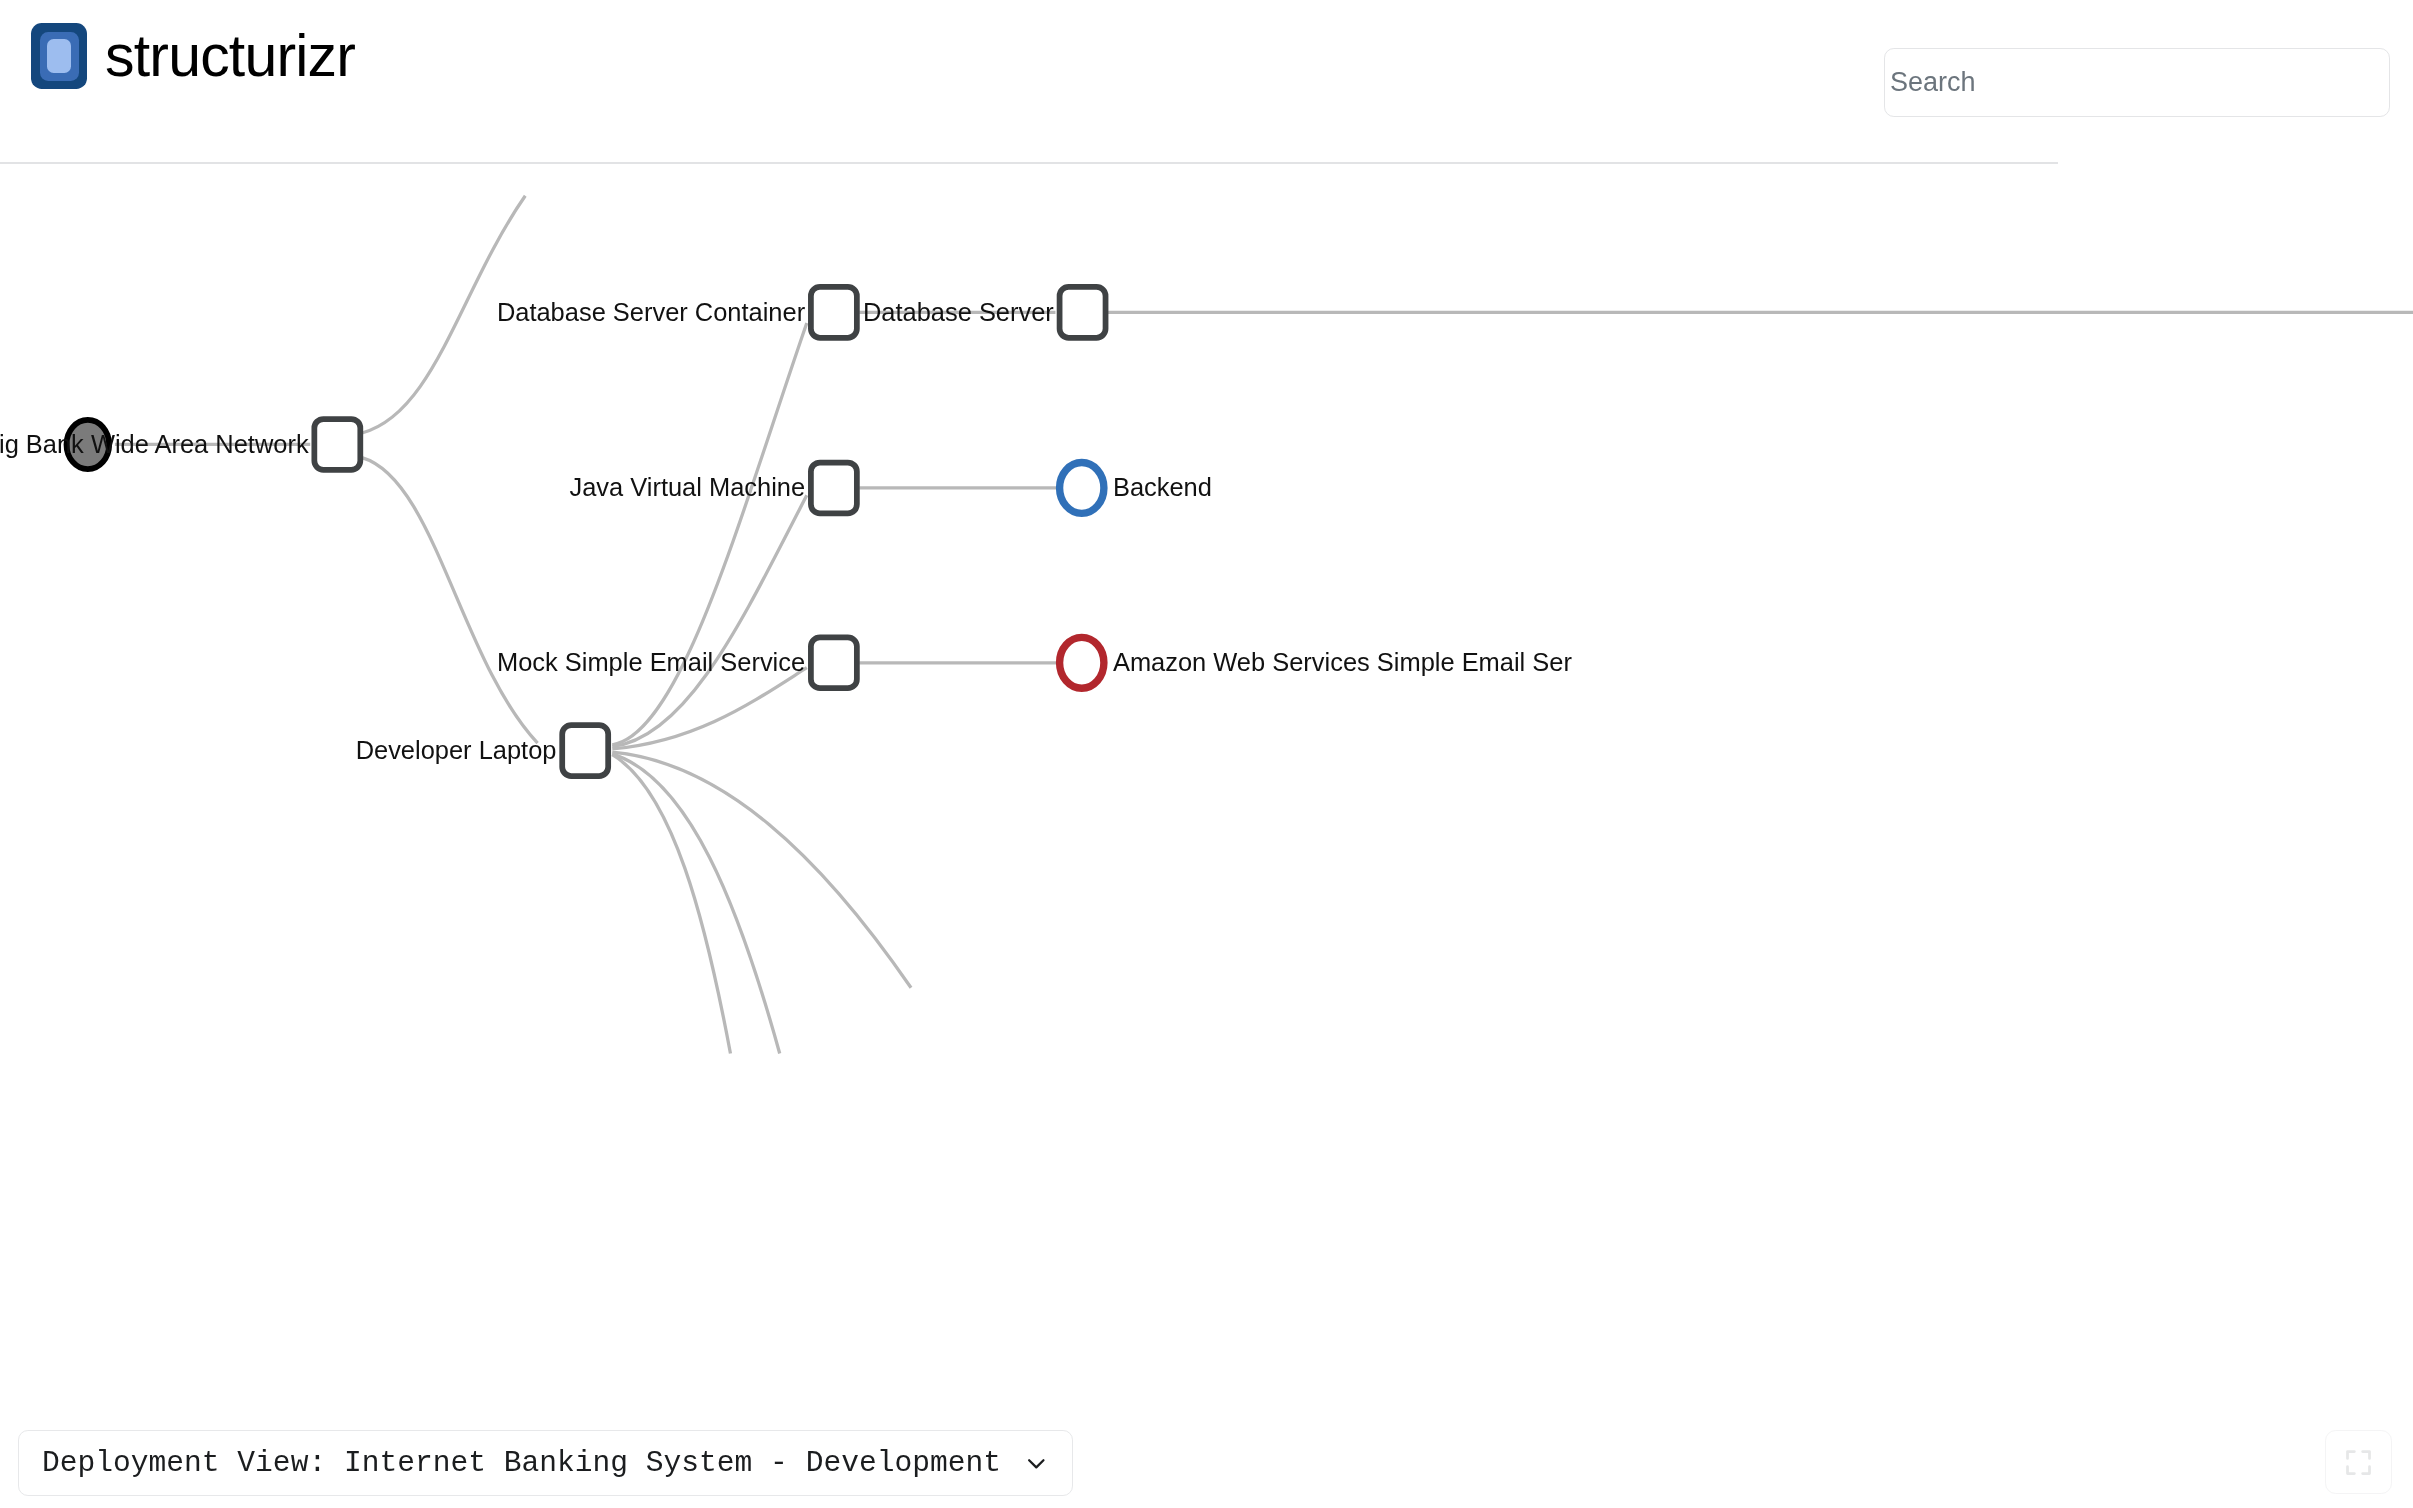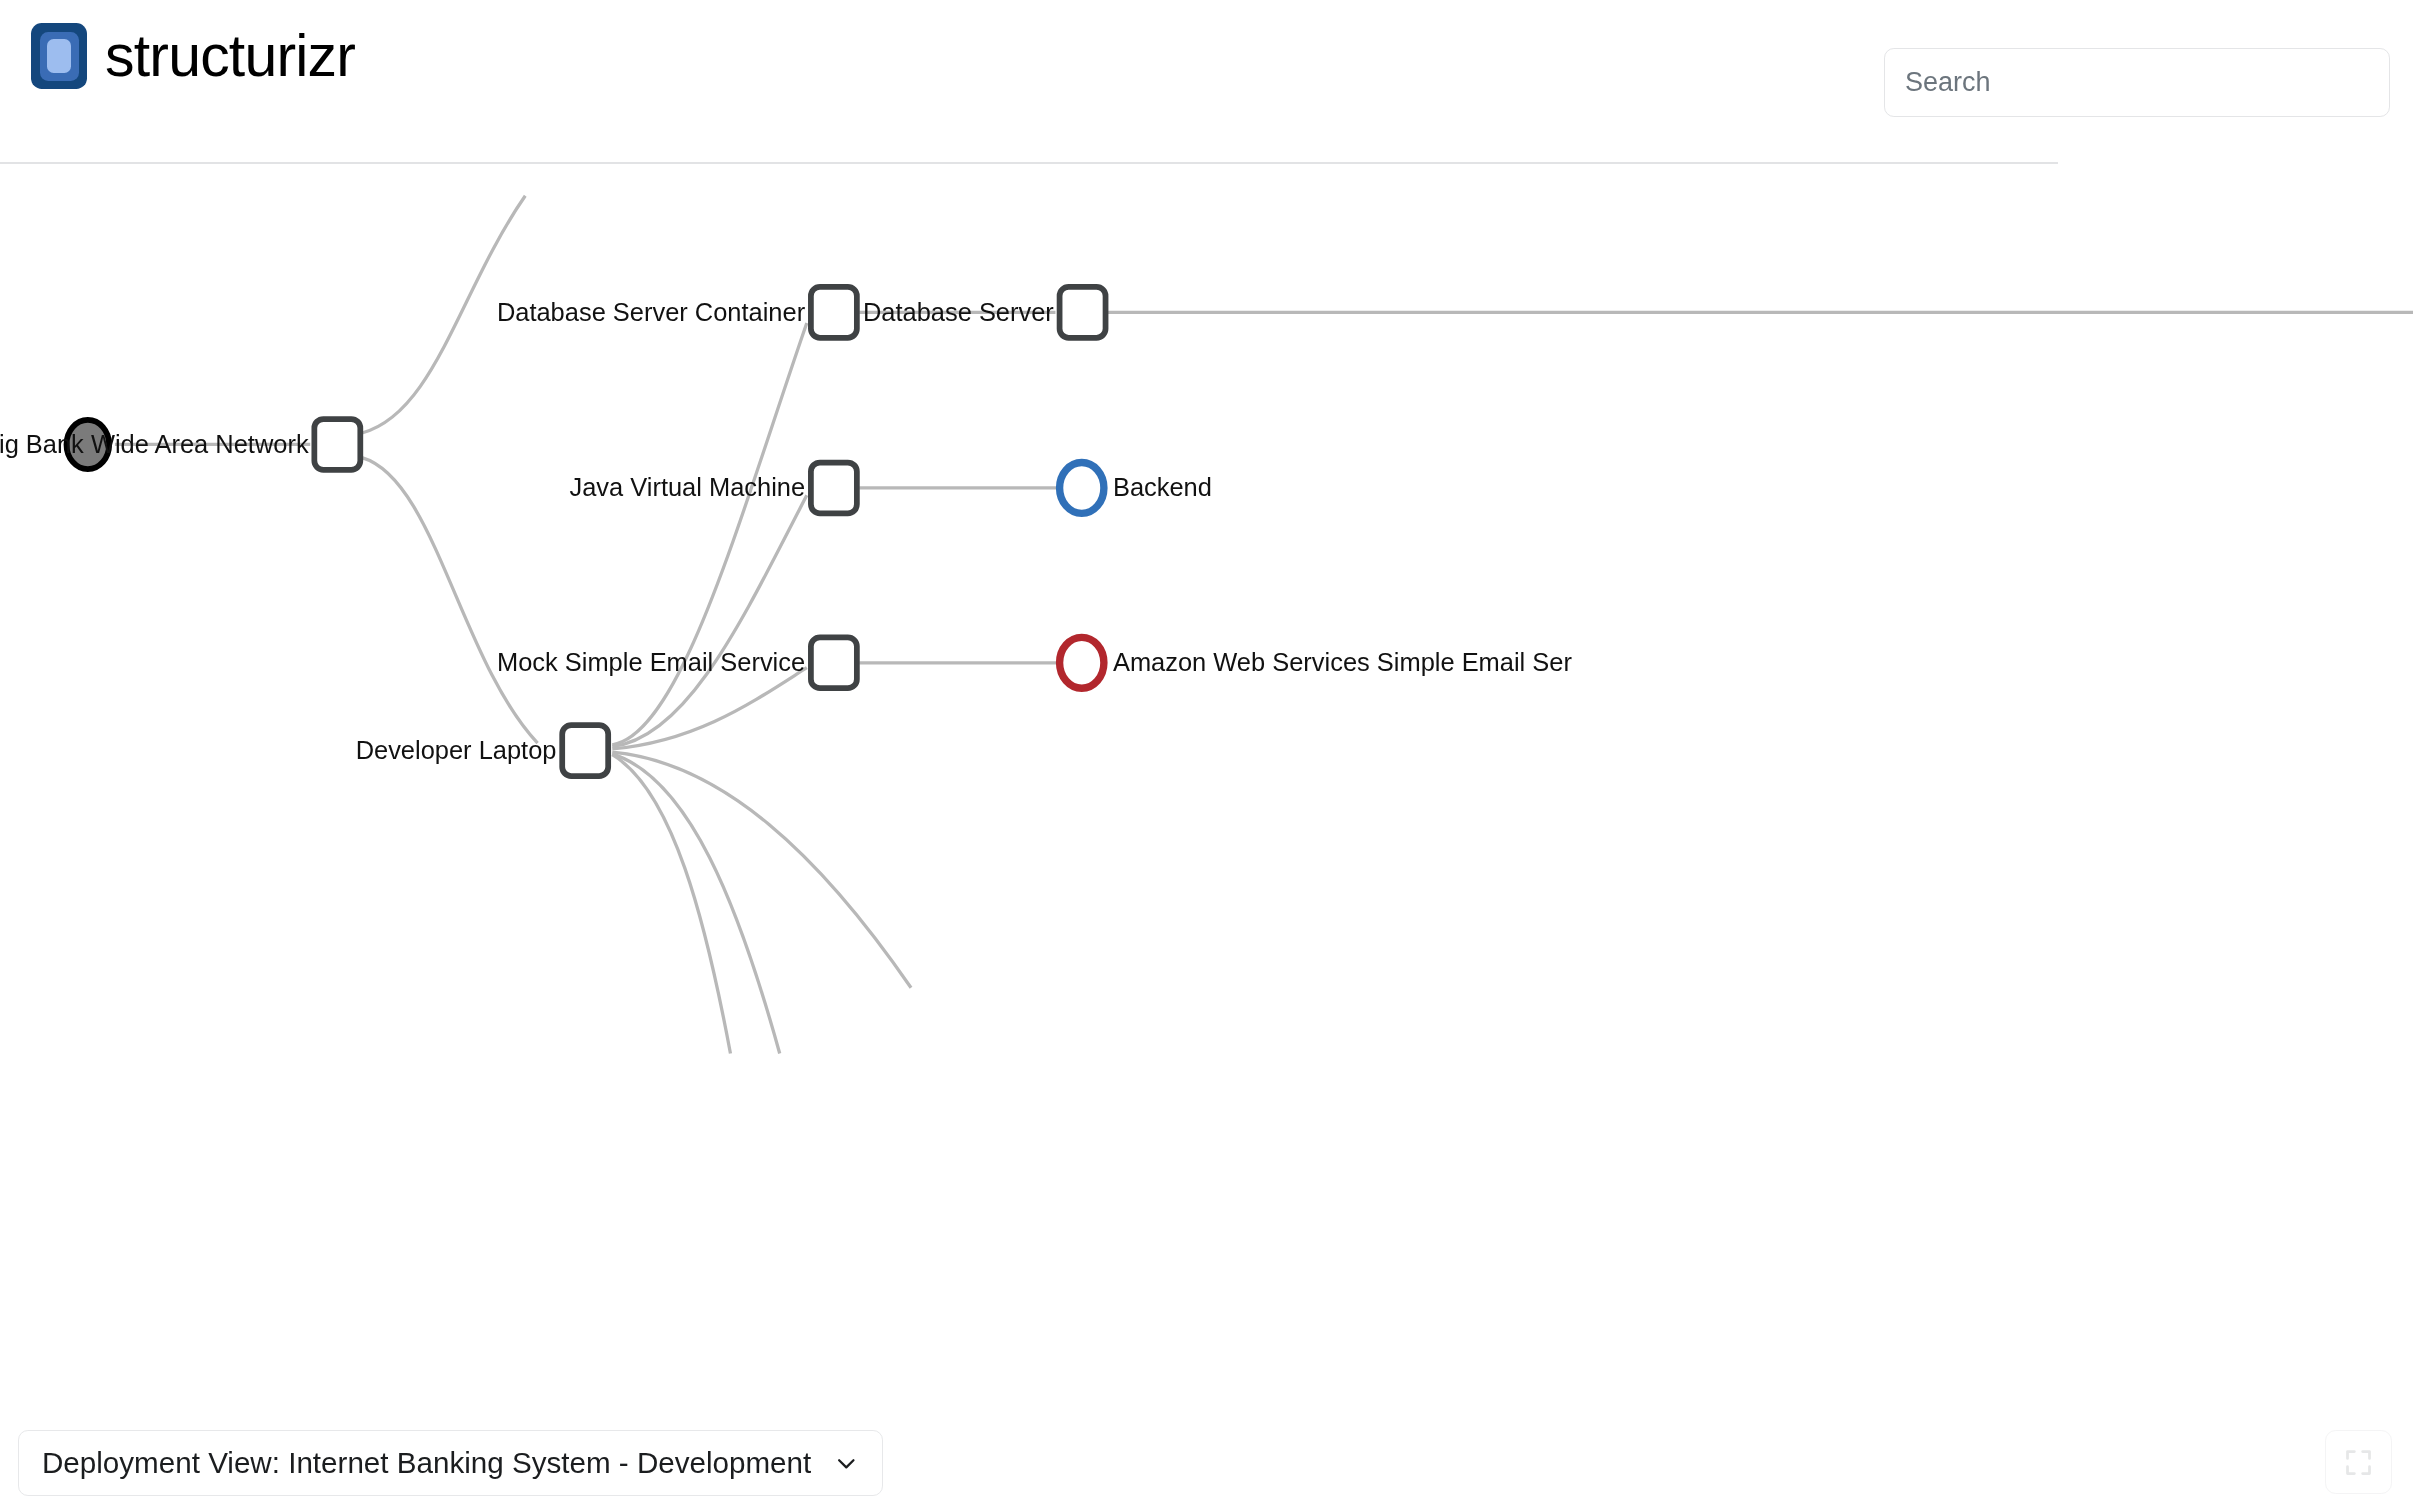--- a/index.html
+++ b/index.html
@@ -40,21 +40,21 @@
     font-weight:400;
   }
 
   #search-input {
     position:absolute; left:1884px; top:48px;
     width:506px; height:69px;
     border:1.6px solid #e4e5e7; border-radius:9.9px;
     background:#fff;
     font-family:"Liberation Sans","DejaVu Sans",sans-serif;
     font-size:27px; color:#495057;
-    padding:0 20px;
+    padding:0 5px;
     outline:none;
   }
   #search-input::placeholder { color:#6c757d; }
 
   
   #canvas {
     position:absolute; left:0; top:167px;
     width:2413px; height:1342px;
     background:#fff; overflow:hidden;
   }
@@ -78,20 +78,21 @@
   
   #view-selector {
     position:absolute; left:18px; top:1430px;
     height:66px; min-width:759px;
     display:flex; align-items:center; justify-content:space-between;
     gap:23px;
     background:#ffffff;
     border:1.6px solid #e7e8ea; border-radius:9.9px;
     padding:0 23px;
     cursor:pointer;
+    font-family:Liberation Mono, monospace;
   }
   #view-selector-label {
     font-size:29.6px; color:#1b1d1f; white-space:nowrap;
   }
   #view-selector-chevron { width:24.6px; height:24.6px; flex:0 0 auto; }
 
   
   #fullscreen-button {
     position:absolute; left:2325px; top:1430px;
     width:67px; height:64px;

